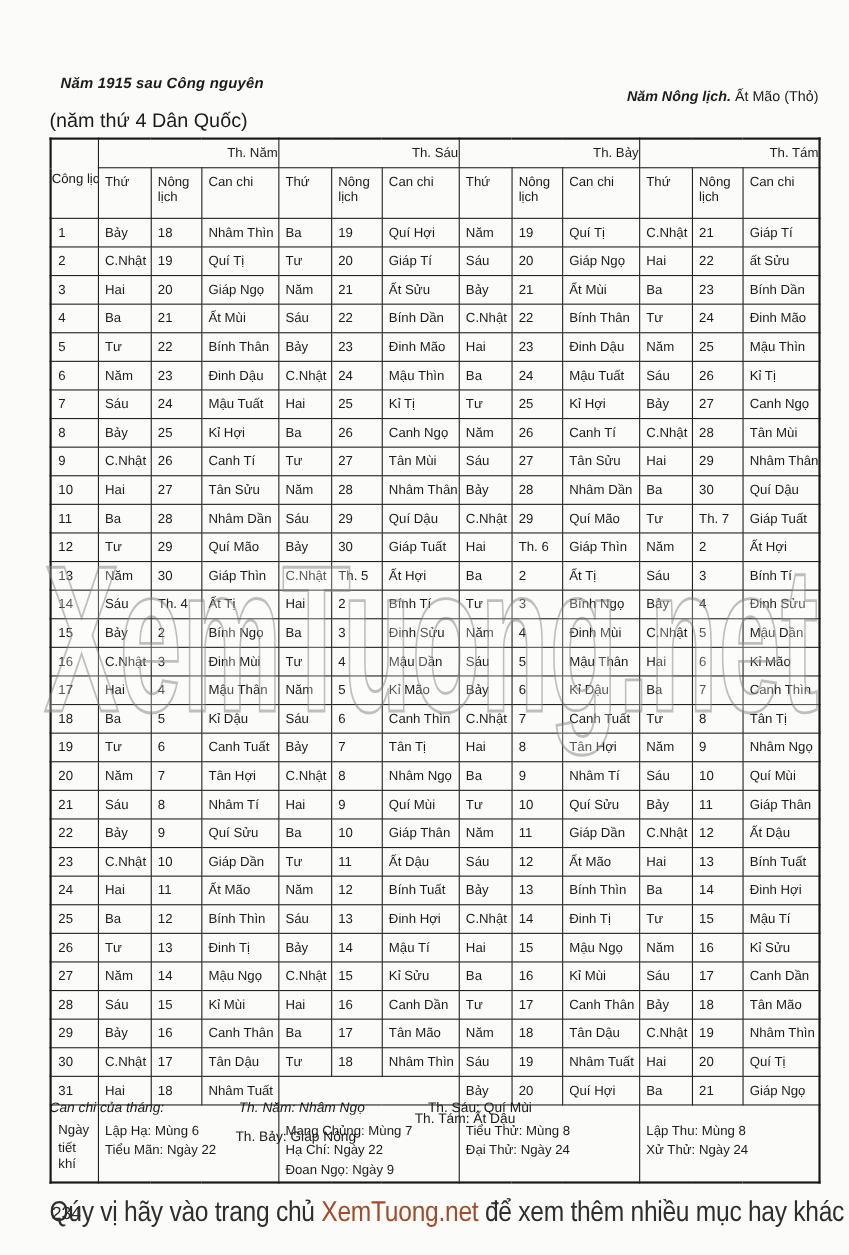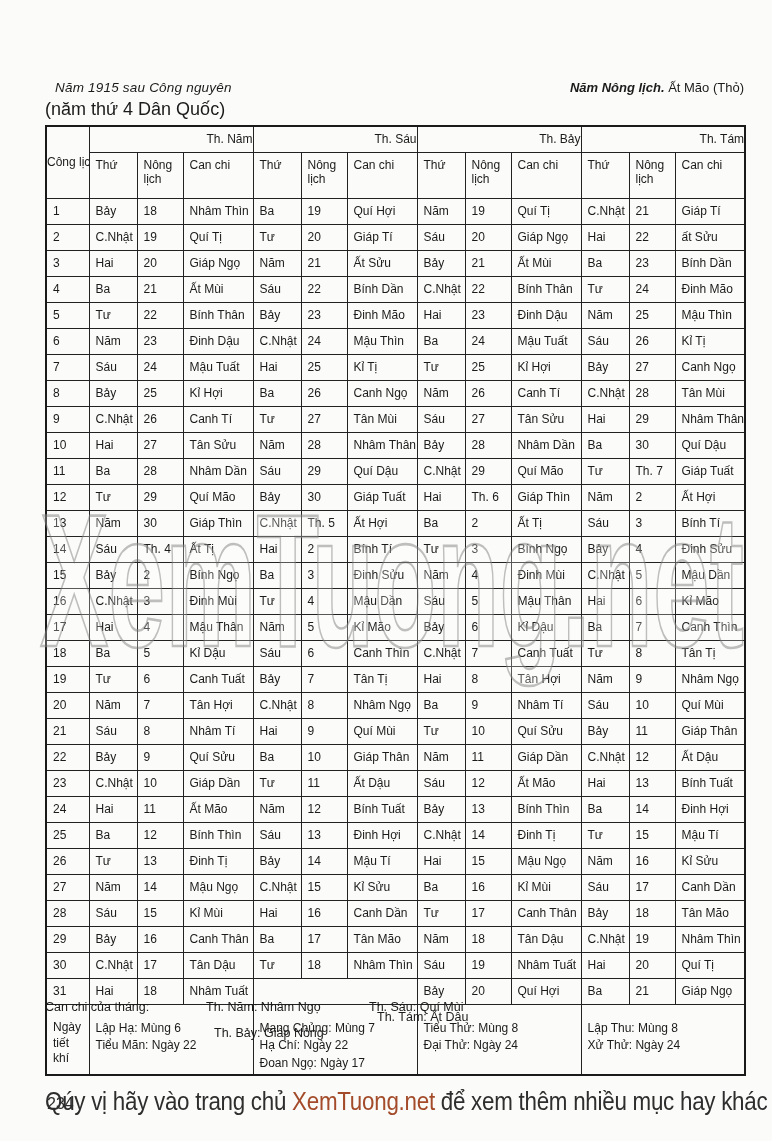--- a/index.html
+++ b/index.html
@@ -1,21 +1,21 @@
 <!DOCTYPE html>
 <html lang="vi"><head>
 <meta charset="utf-8">
 <style>
   html,body{margin:0;padding:0;}
   body{
     width:772px;height:1141px;position:relative;overflow:hidden;
     background:#fbfbf9;color:#1b1b1b;
     font-family:"Liberation Sans", sans-serif;
   }
-  .t-left{position:absolute;left:55px;top:80px;font-size:13.5px;font-weight:normal;font-style:italic;letter-spacing:.2px;}
+  .t-left{position:absolute;left:55px;top:68px;font-size:13.5px;font-weight:bold;font-style:italic;letter-spacing:.2px;}
   .t-sub{position:absolute;left:45px;top:99px;font-size:18px;}
   .t-right{position:absolute;right:28px;top:80px;font-size:13px;white-space:nowrap;}
   .t-right .bi{font-weight:bold;font-style:italic;}
 
   table.cal{
     position:absolute;left:45px;top:125px;width:699px;
     border-collapse:collapse;table-layout:fixed;
     font-size:12px;line-height:1.15;z-index:1;
   }
   table.cal td, table.cal th{
@@ -33,23 +33,23 @@
   td.tk-label div{line-height:1.3;}
   td.tk-cell div{line-height:1.45;}
 
   svg.wm{position:absolute;left:38px;top:478px;z-index:3;pointer-events:none;}
   svg.wm text{
     font-family:"Liberation Sans", sans-serif;font-weight:bold;font-size:190px;
     fill:rgba(255,255,255,.45);stroke:#8d8d8d;stroke-width:2.6;opacity:.55;
   }
 
   .canchi{position:absolute;left:45px;top:998px;width:700px;font-size:12.5px;z-index:1;}
-  .canchi .lbl{position:absolute;left:0;top:2px;}
-  .canchi .e00{position:absolute;left:161px;top:2px;}
-  .canchi .e01{position:absolute;left:324px;top:2px;}
+  .canchi .lbl{position:absolute;left:0;top:2px;font-style:italic;}
+  .canchi .e00{position:absolute;left:172px;top:2px;font-style:italic;}
+  .canchi .e01{position:absolute;left:344px;top:2px;}
   .canchi .e10{position:absolute;left:169px;top:28px;}
   .canchi .e11{position:absolute;left:332px;top:12px;}
 
   .footer{position:absolute;left:45px;top:1086px;width:727px;height:45px;z-index:2;}
   .pgnum{position:absolute;left:2px;top:9px;font-size:16px;color:#2c2c2c;z-index:1;}
   .footer-text{
     position:absolute;left:0;top:0;white-space:nowrap;font-size:26px;color:#2e2e2e;
     transform:scaleX(.86);transform-origin:left top;letter-spacing:-.3px;z-index:2;
   }
   .footer-text .brand{color:#a34b2a;}
@@ -570,21 +570,21 @@
           <div>tiết</div>
           <div>khí</div>
         </td>
         <td colspan="3" class="tk-cell">
           <div>Lập Hạ: Mùng 6</div>
           <div>Tiểu Mãn: Ngày 22</div>
         </td>
         <td colspan="3" class="tk-cell">
           <div>Mang Chủng: Mùng 7</div>
           <div>Hạ Chí: Ngày 22</div>
-          <div>Đoan Ngọ: Ngày 17</div>
+          <div>Đoan Ngọ: Ngày 9</div>
         </td>
         <td colspan="3" class="tk-cell">
           <div>Tiểu Thử: Mùng 8</div>
           <div>Đại Thử: Ngày 24</div>
         </td>
         <td colspan="3" class="tk-cell">
           <div>Lập Thu: Mùng 8</div>
           <div>Xử Thử: Ngày 24</div>
         </td>
       </tr>

